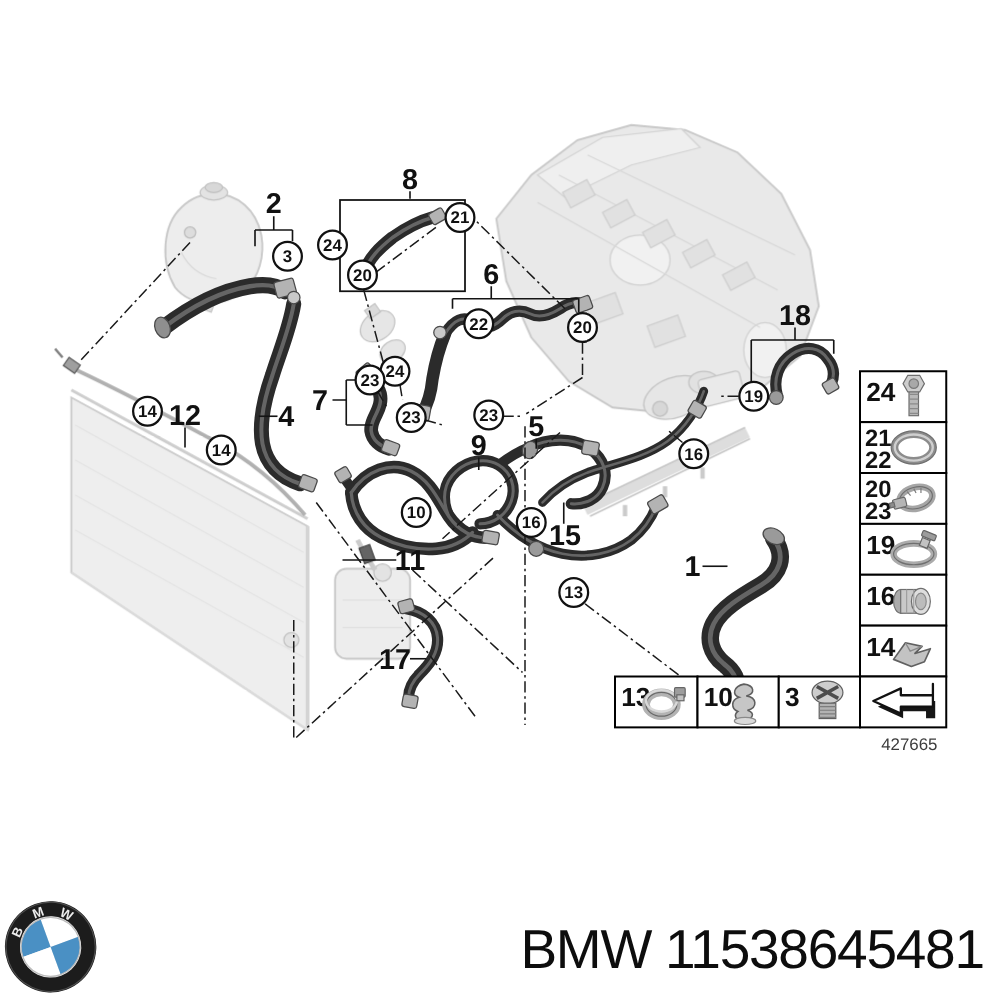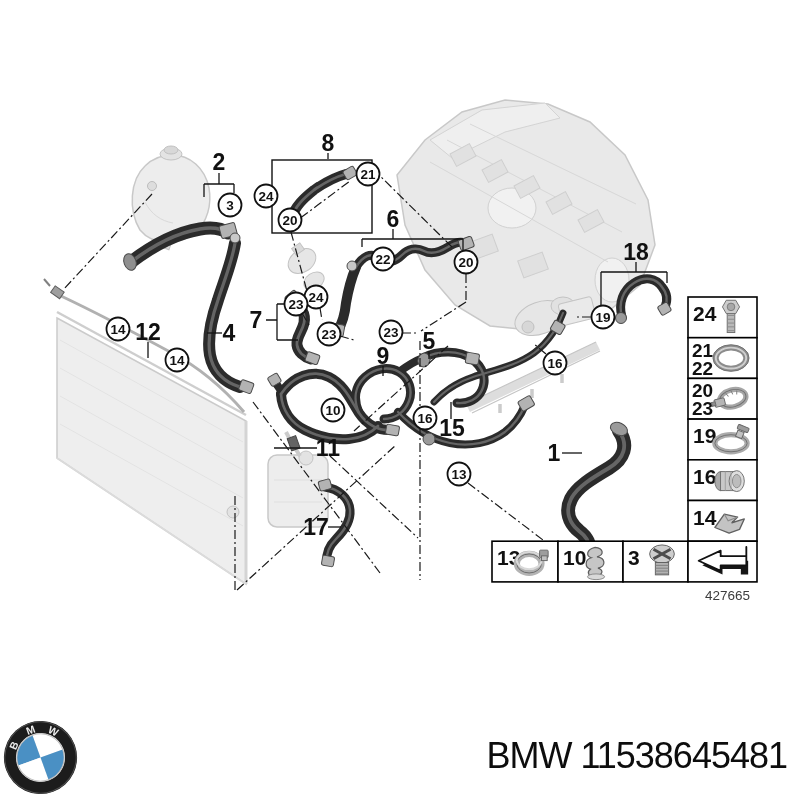--- a/index.html
+++ b/index.html
@@ -6,21 +6,21 @@
   .stage{position:relative;width:800px;height:800px;background:#ffffff;overflow:hidden;
          font-family:"Liberation Sans",sans-serif;}
   svg{display:block;}
   #diagram{position:absolute;left:0;top:0;font-family:"Liberation Sans",sans-serif;}
   .plain-label{font-weight:bold;font-size:23px;fill:#111;}
   .callout-num{font-weight:bold;font-size:13.5px;fill:#111;}
   .legend-num{font-weight:bold;font-size:21px;fill:#111;}
   .legend-num-small{font-weight:bold;font-size:19px;fill:#111;}
   .diagram-number{font-size:13.5px;fill:#3c3c3c;}
   .footer-logo{position:absolute;left:2px;top:719px;width:77px;height:77px;}
-  .part-text{position:absolute;right:13px;top:735px;font-size:36px;letter-spacing:-1px;
+  .part-text{position:absolute;right:13px;top:735px;font-size:44px;letter-spacing:-1px;
              color:#0d0d0d;white-space:nowrap;}
   .leader{stroke:#141414;stroke-width:1.3;fill:none;}
   .dashdot{stroke:#1a1a1a;stroke-width:1.2;fill:none;stroke-dasharray:9 3 2 3;}
 </style>
 </head>
 <body>
 
 <div class="stage">
 
   <svg id="diagram" width="800" height="715" viewBox="0 0 800 715">

